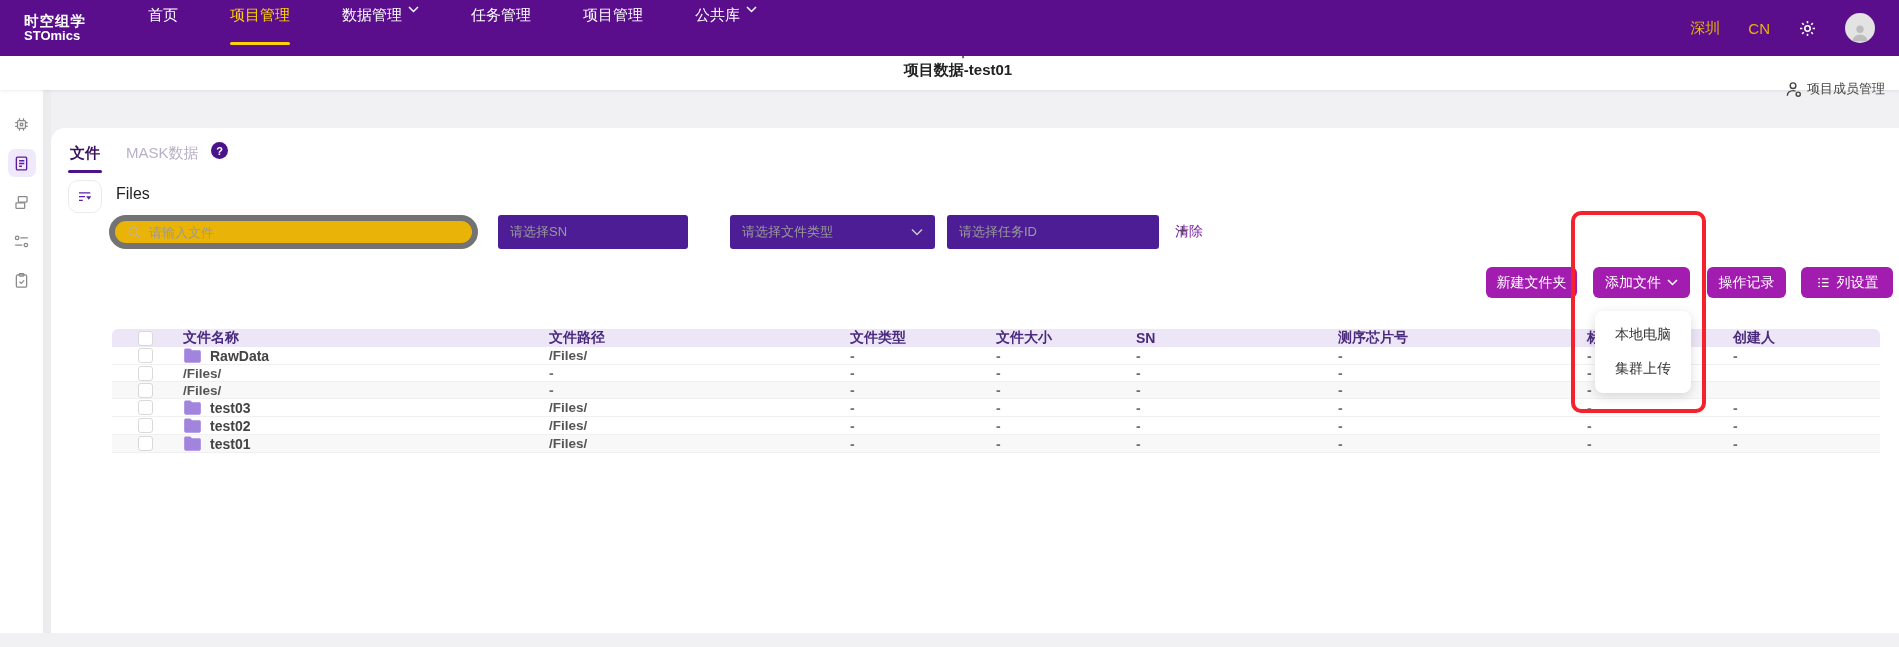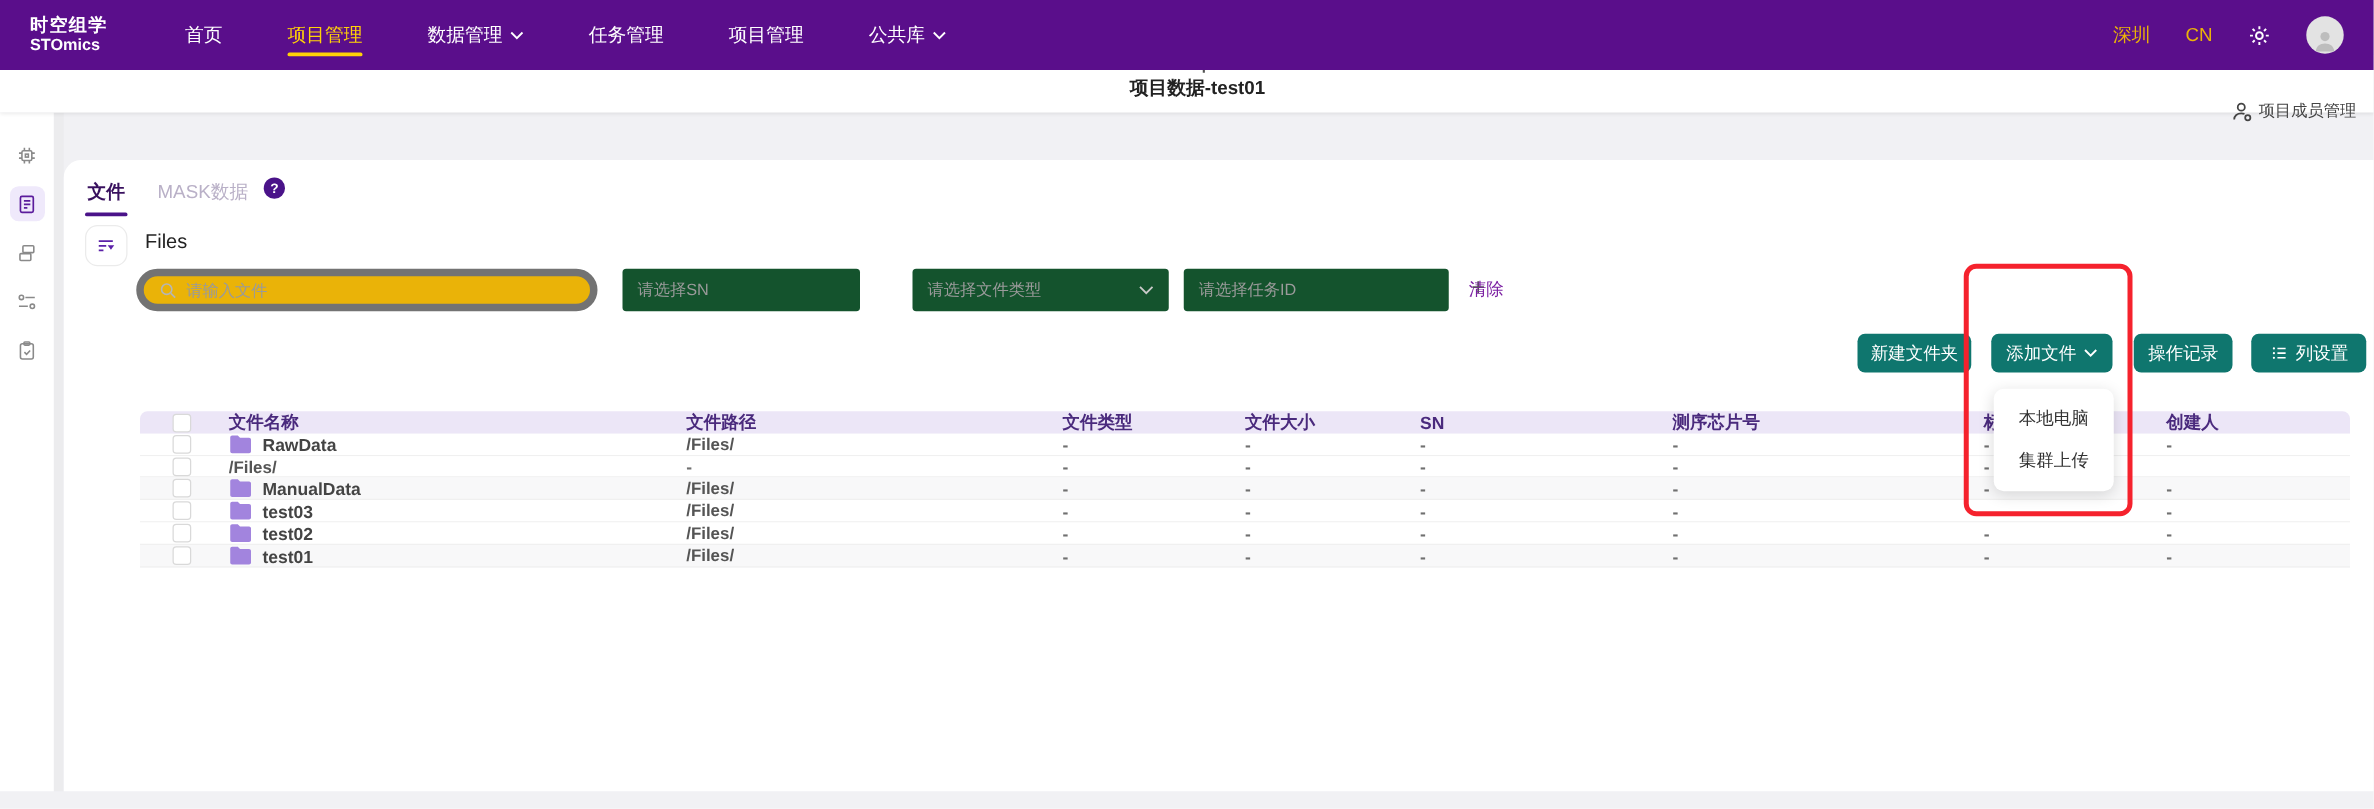--- a/index.html
+++ b/index.html
@@ -11,21 +11,21 @@
     color:#333;
   }
   
   .navbar { position:absolute; top:0; left:0; width:100%; height:56px;
     background:#5a0e8b; display:flex; align-items:center; z-index:60; }
   .logo { margin-left:24px; color:#fff; font-weight:bold; line-height:1.02; cursor:default; }
   .logo .l1 { font-size:14.5px; letter-spacing:1px; }
   .logo .l2 { font-size:13px; }
   .nav-items { display:flex; margin-left:62px; gap:52px; }
   .nav-item { position:relative; color:#fff; font-size:15px; height:44px;
-    display:flex; align-items:center; gap:6px; cursor:pointer; white-space:nowrap; }
+    display:flex; align-items:flex-start; gap:6px; cursor:pointer; white-space:nowrap; }
   .nav-item.active { color:#ffd207; }
   .nav-item.active::after { content:""; position:absolute; left:0; right:0; bottom:5px;
     height:3px; background:#ffd207; border-radius:2px; }
   .nav-right { margin-left:auto; display:flex; align-items:center; gap:28px; margin-right:24px; }
   .nav-right .txt { color:#eab308; font-size:15px; cursor:pointer; }
   .avatar { width:30px; height:30px; border-radius:50%; background:#e3e3e3;
     display:flex; align-items:flex-end; justify-content:center; overflow:hidden; cursor:pointer; }
   
   .toolbar { position:absolute; top:44px; left:0; width:100%; height:46px; background:#fff;
     display:flex; align-items:center; box-shadow:0 1px 3px rgba(0,0,0,.08); z-index:55;flex-direction:column; }
@@ -59,31 +59,31 @@
     align-items:center; justify-content:center; cursor:pointer; }
   .files-heading { position:absolute; left:65px; top:57px; font-size:16px; color:#222; }
   
   .filters { position:absolute; left:0; top:87px; width:100%; height:34px; }
   .search-box { position:absolute; left:58px; top:0; width:369px; height:34px;
     border:6px solid #737373; border-radius:17px; background:#eab308; display:flex;
     align-items:center; padding:0 12px; gap:7px; }
   .search-box input { border:none; outline:none; flex:1; font-size:13px; color:#333;
     font-family:inherit; background:transparent; }
   .search-box input::placeholder { color:#9a9a9a; }
-  .soft-input { position:absolute; top:0; height:34px; background:#14532d; border-radius:3px;
+  .soft-input { position:absolute; top:0; height:34px; background:#4c1d95; border-radius:3px;
     display:flex; align-items:center; padding:0 12px; font-size:13px; color:#9a9a9a;
     cursor:pointer; justify-content:space-between; }
   .soft-sn   { left:447px; width:190px; }
   .soft-type { left:679px; width:205px; }
   .soft-task { left:896px; width:212px; }
   .plus-btn { position:absolute; left:1126px; top:5px; font-size:19px; color:#555; cursor:pointer; }
   .clear-link { position:absolute; left:1124px; top:8px; font-size:14px; color:#7b1fa2; cursor:pointer; }
   
   .actions { position:absolute; left:0; top:139px; width:100%; height:31px; }
-  .p-btn { position:absolute; top:0; height:31px; background:#0f766e; color:#fff; font-size:14px;
+  .p-btn { position:absolute; top:0; height:31px; background:#a21caf; color:#fff; font-size:14px;
     border:none; border-radius:6px; display:flex; align-items:center; justify-content:center;
     gap:6px; cursor:pointer; font-family:inherit; white-space:nowrap; }
   .btn-newfolder { left:1435px; width:91px; }
   .btn-addfile   { left:1542px; width:97px; }
   .btn-oprecord  { left:1656px; width:79px; }
   .btn-colset    { left:1750px; width:92px; }
   
   .table { position:absolute; left:61px; top:201px; width:1768px;font-weight:bold; }
   .thead { height:40px; background:#ece6f7; border-radius:6px 6px 0 0; color:#4a2a7d; font-size:14px; }
   .trow { height:38px; border-bottom:1px solid #f0f0f0; font-size:14px; color:#444; background:#fff; }
@@ -309,26 +309,20 @@
       <span class="cell-dash">-</span>
       <span class="cell-dash">-</span>
       <span class="cell-dash">-</span>
       <span class="cell-dash">-</span>
       <span class="cell-dash">-</span>
       <span class="cell-dash">-</span>
     </div>
 
     <div class="trow grid-row">
       <span class="checkbox"></span>
-      <span class="name-wrap">
-        <svg width="19" height="17" viewBox="0 0 24 21">
-            <path d="M1.5 3.5c0-1.1.9-2 2-2h5.6l2.3 2.4h9.1c1.1 0 2 .9 2 2v11.6c0 1.1-.9 2-2 2h-17c-1.1 0-2-.9-2-2V3.5z" fill="#a284de"></path>
-          </svg>
-        <span>ManualData</span>
-      </span>
       <span class="cell-path">/Files/</span>
       <span class="cell-dash">-</span>
       <span class="cell-dash">-</span>
       <span class="cell-dash">-</span>
       <span class="cell-dash">-</span>
       <span class="cell-dash">-</span>
       <span class="cell-dash">-</span>
     </div>
 
     <div class="trow grid-row">

